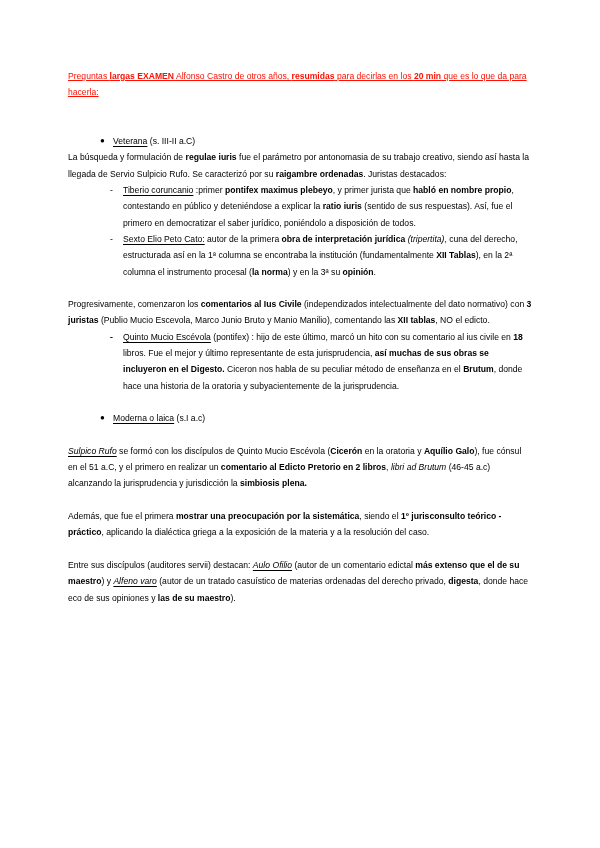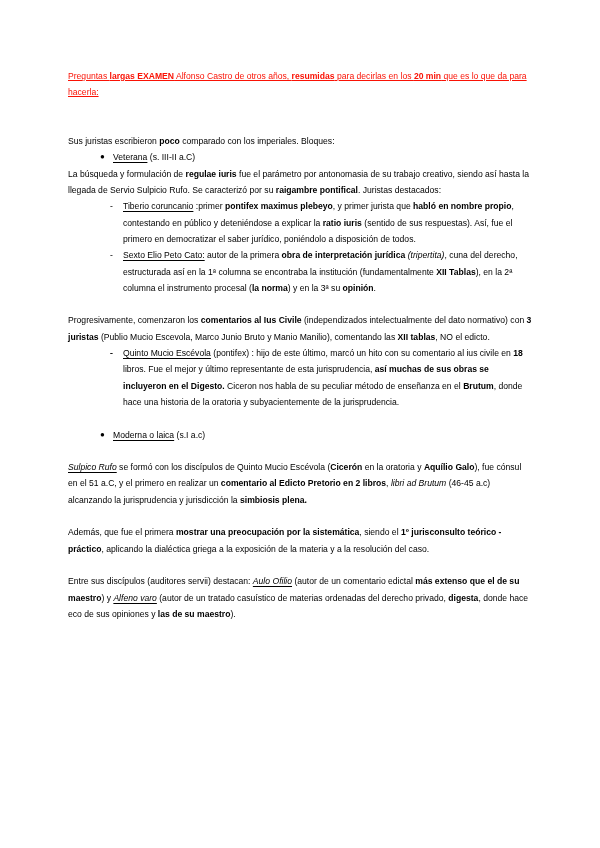--- a/index.html
+++ b/index.html
@@ -88,28 +88,27 @@
 <div class="page">
   <div class="doc">
 
     <p class="para red"><span class="t">Preguntas </span><b>largas EXAMEN</b><span class="t"> Alfonso Castro de otros años, </span><b>resumidas</b><span class="t"> para decirlas en los </span><b>20 min</b><span class="t"> que es lo que da para hacerla:</span></p>
 
     <div class="gap"></div>
 
 
     <div class="gap"></div>
 
-    <p class="para"><span class="t">Sus juristas escribieron </span><b>poco</b><span class="t"> comparado con los imperiales. Bloques:</span></p>
 
     <div class="li-bullet">
         <span class="marker">●</span>
         <span class="body"><u>Veterana</u><span class="t"> (s. III-II a.C)</span></span>
       </div>
 
-    <p class="para"><span class="t">La búsqueda y formulación de </span><b>regulae iuris</b><span class="t"> fue el parámetro por antonomasia de su trabajo creativo, siendo así hasta la llegada de Servio Sulpicio Rufo. Se caracterizó por su </span><b>raigambre pontifical</b><span class="t">. Juristas destacados:</span></p>
+    <p class="para"><span class="t">La búsqueda y formulación de </span><b>regulae iuris</b><span class="t"> fue el parámetro por antonomasia de su trabajo creativo, siendo así hasta la llegada de Servio Sulpicio Rufo. Se caracterizó por su </span><b>raigambre ordenadas</b><span class="t">. Juristas destacados:</span></p>
 
     <div class="li-dash">
         <span class="marker">-</span>
         <span class="body"><u>Tiberio coruncanio</u><span class="t"> :primer </span><b>pontifex maximus plebeyo</b><span class="t">, y primer jurista que </span><b>habló en nombre propio</b><span class="t">, contestando en público y deteniéndose a explicar la </span><b>ratio iuris</b><span class="t"> (sentido de sus respuestas). Así, fue el primero en democratizar el saber jurídico, poniéndolo a disposición de todos.</span></span>
       </div>
 
     <div class="li-dash">
         <span class="marker">-</span>
         <span class="body"><u>Sexto Elio Peto Cato:</u><span class="t"> autor de la primera </span><b>obra de interpretación jurídica</b><i> (tripertita)</i><span class="t">, cuna del derecho, estructurada así en la 1ª columna se encontraba la institución (fundamentalmente </span><b>XII Tablas</b><span class="t">), en la 2ª columna el instrumento procesal (</span><b>la norma</b><span class="t">) y en la 3ª su </span><b>opinión</b><span class="t">.</span></span>
       </div>

